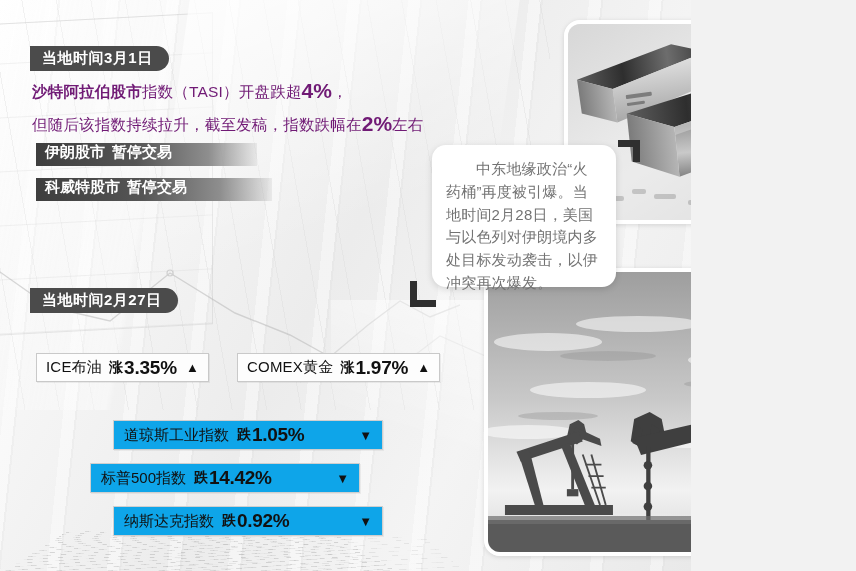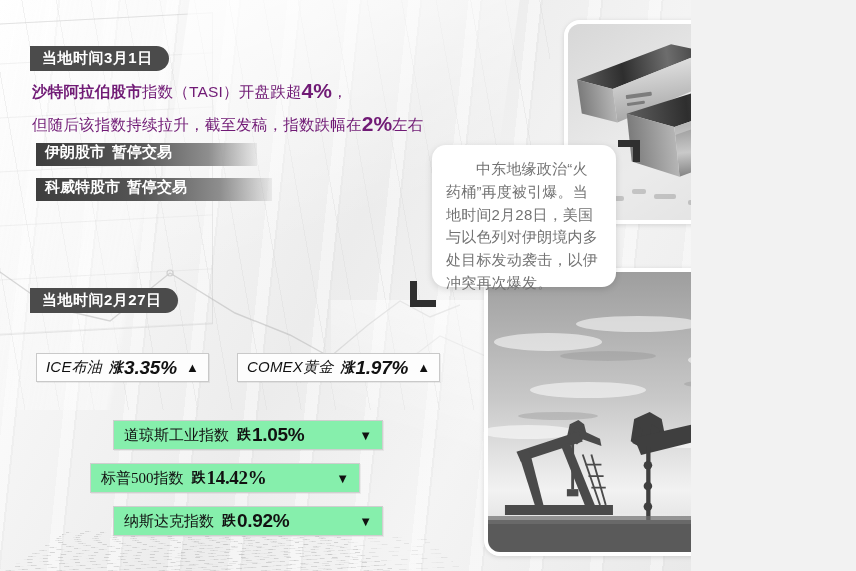--- a/index.html
+++ b/index.html
@@ -70,28 +70,28 @@
     height:23px;padding:0 22px 0 9px;color:#fff;white-space:nowrap;
     background:linear-gradient(90deg,#3e3e3e 0%,#555 45%,#8e8e8e 78%,rgba(190,190,190,.25) 100%);
     font-size:15px;}
   .halt-badge .nm{font-weight:700;}
   .halt-badge .st{font-weight:700;margin-left:7px;}
 
   
   .pill{position:absolute;display:inline-flex;align-items:center;
     background:#fdfdfd;border:1px solid #c9c9c9;
     box-shadow:1px 1px 0 rgba(0,0,0,.06);
-    height:27px;padding:0 9px;white-space:nowrap;color:#111;font-style:italic;}
+    height:27px;padding:0 9px;white-space:nowrap;color:#111;}
   .pill .lbl{font-size:15px;letter-spacing:.2px;}
   .pill .dir{font-size:14px;font-weight:700;margin-left:7px;}
   .pill .val{font-size:19px;font-weight:700;letter-spacing:-.2px;margin-left:1px;}
   .pill .arw{font-size:13px;margin-left:9px;}
 
   .idx-pill{position:absolute;display:inline-flex;align-items:center;justify-content:space-between;
-    background:#86efac;border:1px solid #cfcfcf;
+    background:#0ea5e9;border:1px solid #cfcfcf;
     box-shadow:1px 1px 0 rgba(0,0,0,.05);
     height:28px;padding:0 10px;white-space:nowrap;color:#111;}
   .idx-pill .lbl{font-size:15px;}
   .idx-pill .dir{font-size:14px;font-weight:700;margin-left:8px;}
   .idx-pill .val{font-size:19px;font-weight:700;letter-spacing:-.3px;margin-left:1px;}
   .idx-pill .arw{font-size:13px;margin-left:14px;}
 
   
   .photo{position:absolute;border-radius:16px;overflow:hidden;
     border:4px solid #fff;box-shadow:0 1px 5px rgba(0,0,0,.13);}
@@ -176,21 +176,21 @@
   <div class="idx-pill" style="left:113px;top:420px;width:248px;">
     <span style="display:inline-flex;align-items:center;">
       <span class="lbl">道琼斯工业指数</span>
       <span class="dir">跌</span>
       <span class="val">1.05%</span>
     </span>
     <span class="arw">▼</span>
   </div>
 
   <div class="idx-pill" style="left:90px;top:463px;width:248px;">
-    <span style="display:inline-flex;align-items:center;font-family:Liberation Serif, serif;">
+    <span style="display:inline-flex;align-items:center;">
       <span class="lbl">标普500指数</span>
       <span class="dir">跌</span>
       <span class="val">14.42%</span>
     </span>
     <span class="arw">▼</span>
   </div>
 
   <div class="idx-pill" style="left:113px;top:506px;width:248px;">
     <span style="display:inline-flex;align-items:center;">
       <span class="lbl">纳斯达克指数</span>

